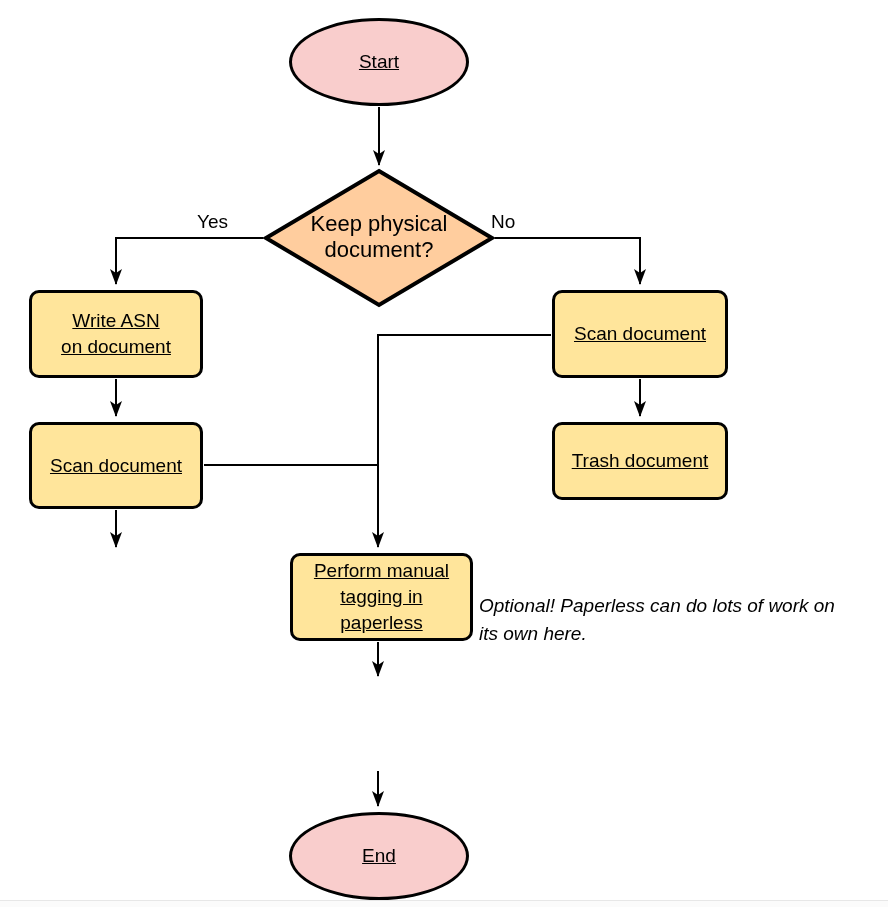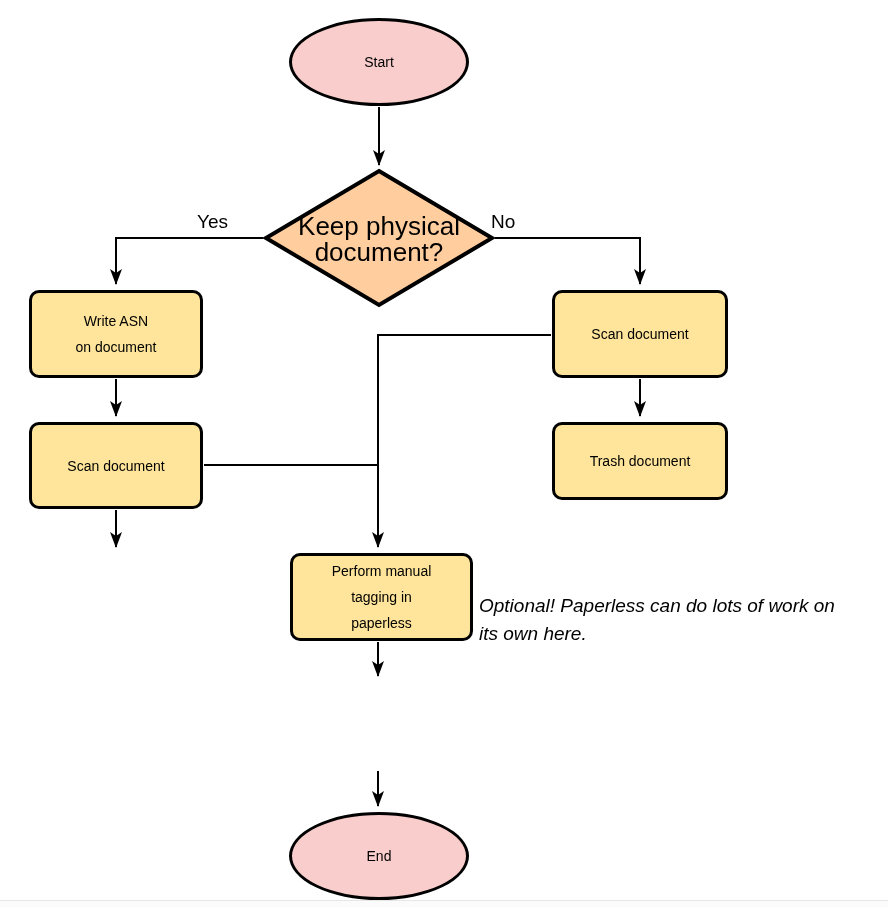--- a/index.html
+++ b/index.html
@@ -36,41 +36,42 @@
     fill: var(--decision-fill);
     stroke: var(--stroke);
     stroke-width: 4;
   }
   .node {
     position: absolute;
     display: flex;
     align-items: center;
     justify-content: center;
     text-align: center;
-    font-size: 14px;
+    font-size: 19px;
     line-height: 26px;
+    text-decoration: underline;
   }
   .node .label { white-space: pre-line; }
   .process {
     background: var(--process-fill);
     border: 3px solid var(--stroke);
     border-radius: 10px;
   }
   .terminator {
     background: var(--terminator-fill);
     border: 3px solid var(--stroke);
     border-radius: 50%;
   }
   .decision-label {
     position: absolute;
     display: flex;
-    align-items: flex-end;
+    align-items: flex-start;
     justify-content: center;
     text-align: center;
-    font-size: 26px;
+    font-size: 22px;
     line-height: 26px;
   }
   .decision-label .label { white-space: pre-line; }
   .edge-label {
     position: absolute;
     width: 64px;
     font-size: 19px;
     line-height: 22px;
   }
   .annotation {

